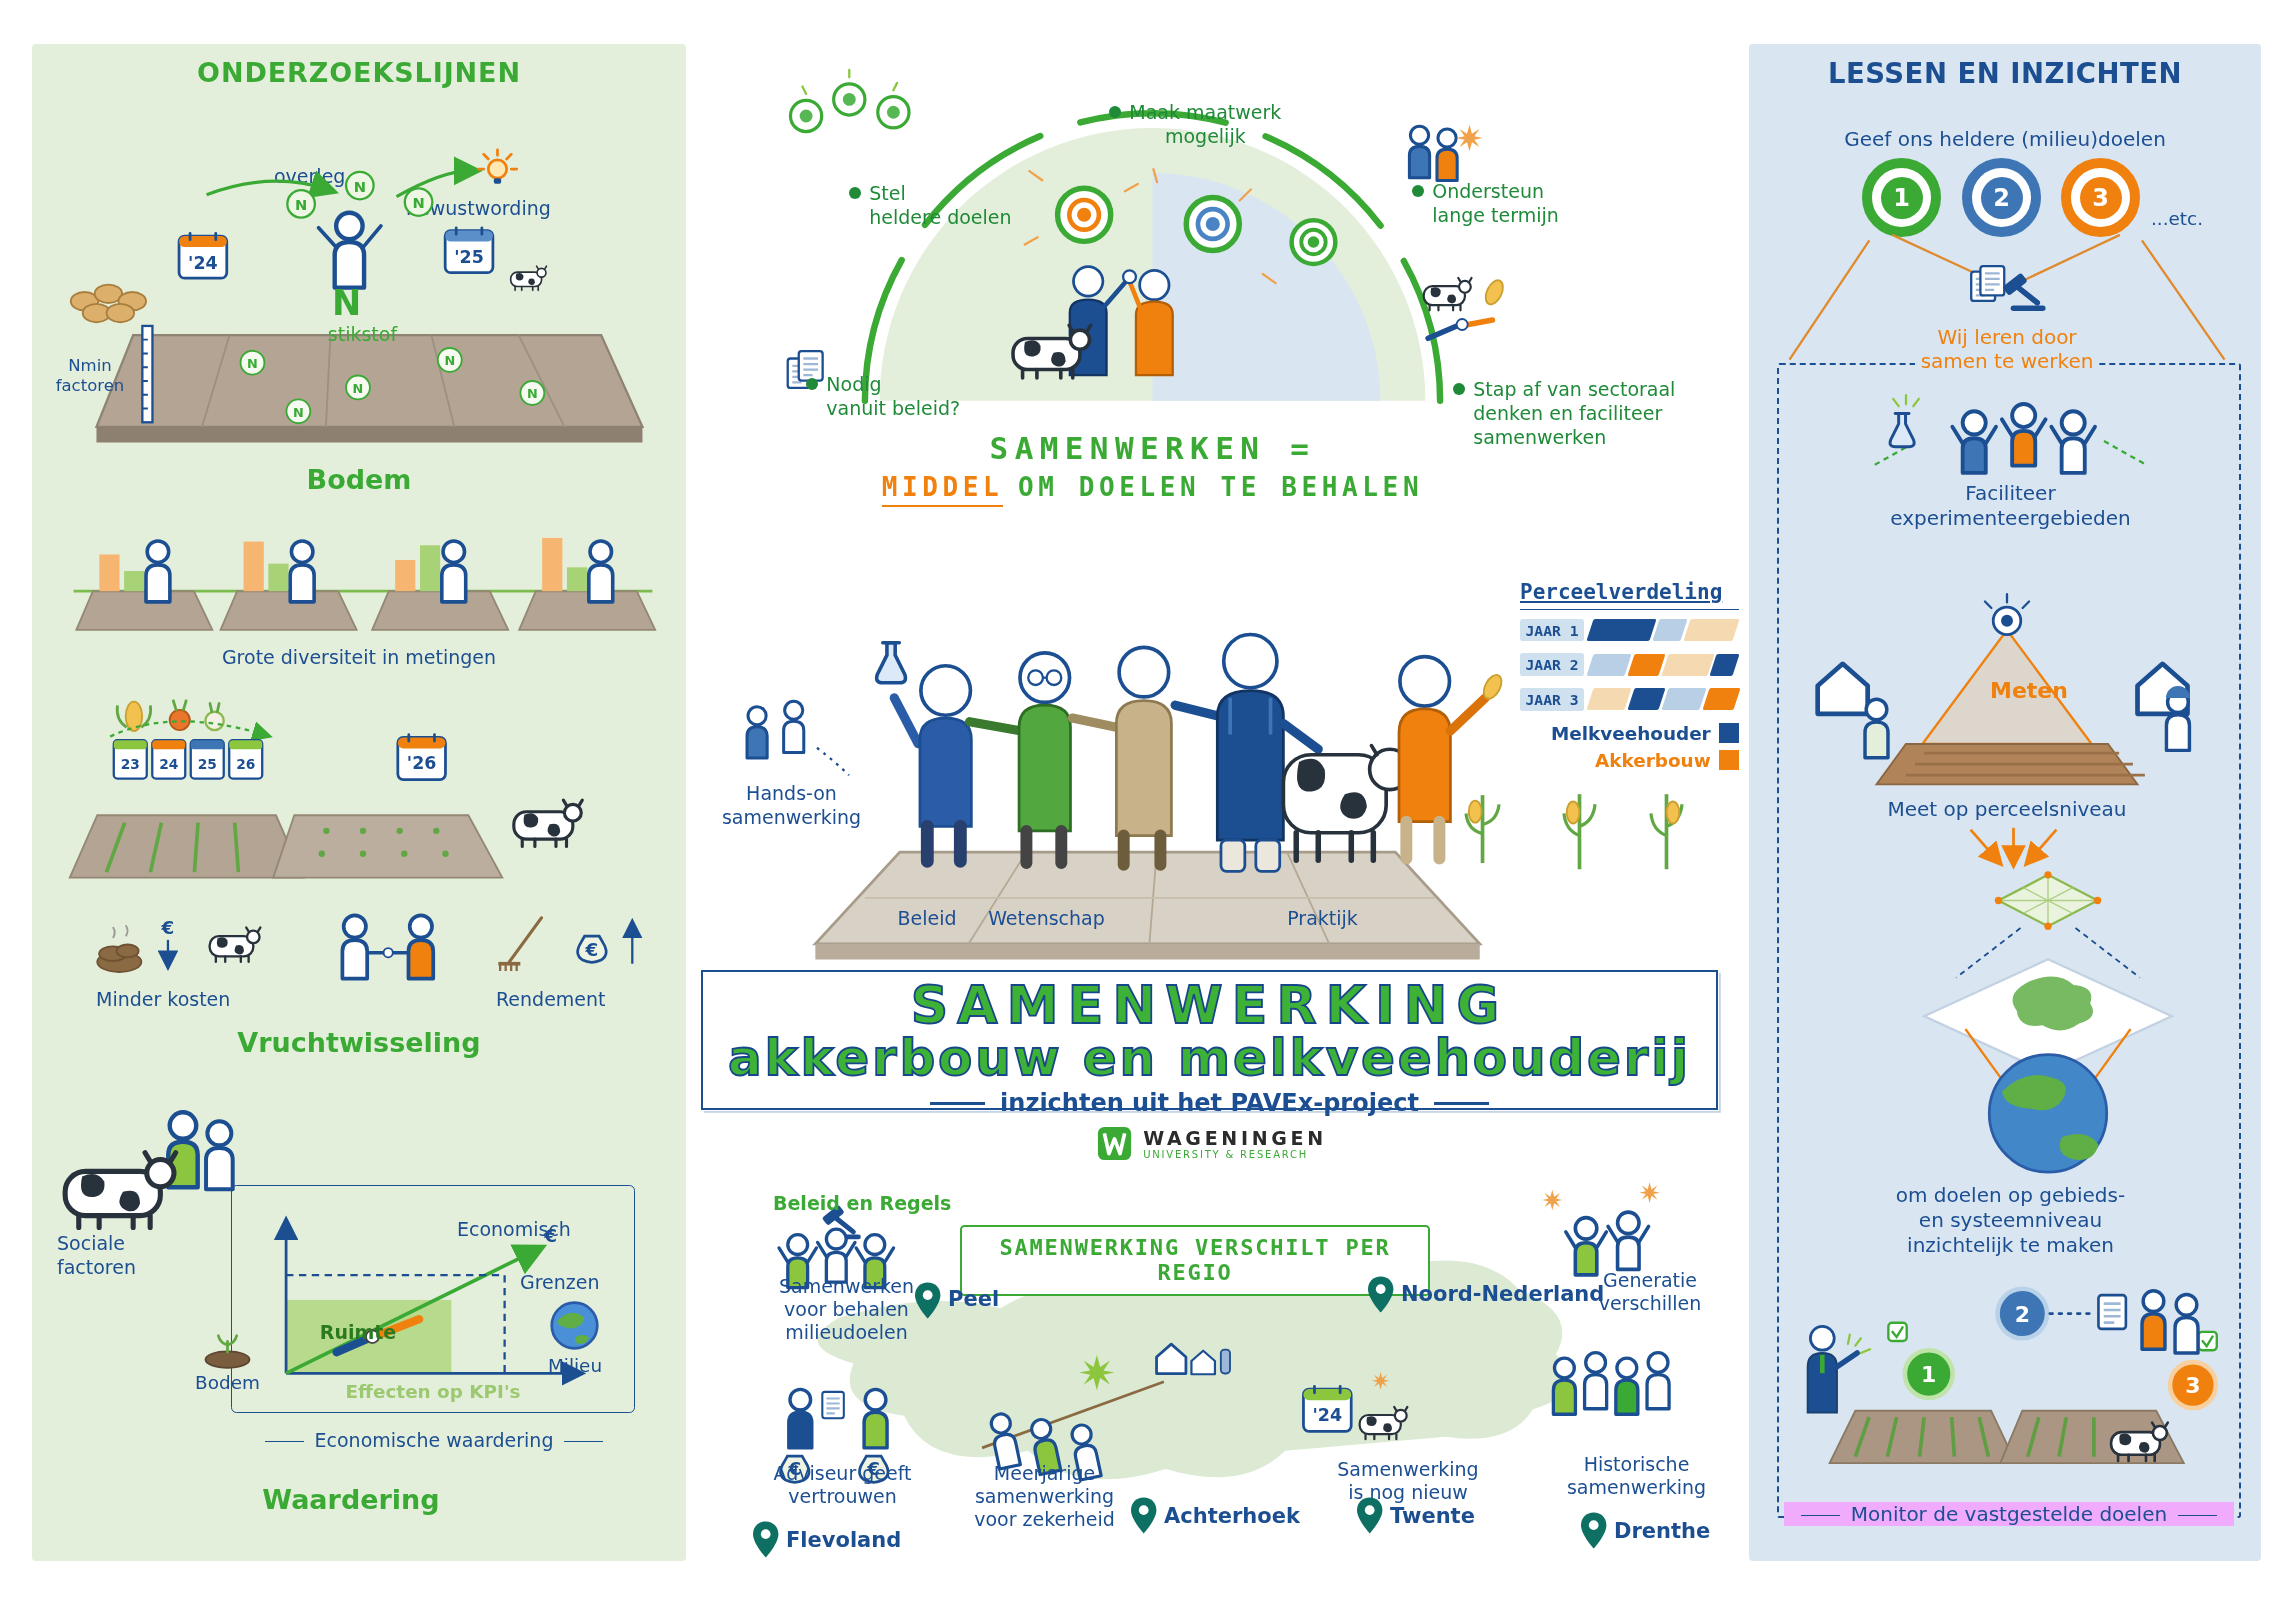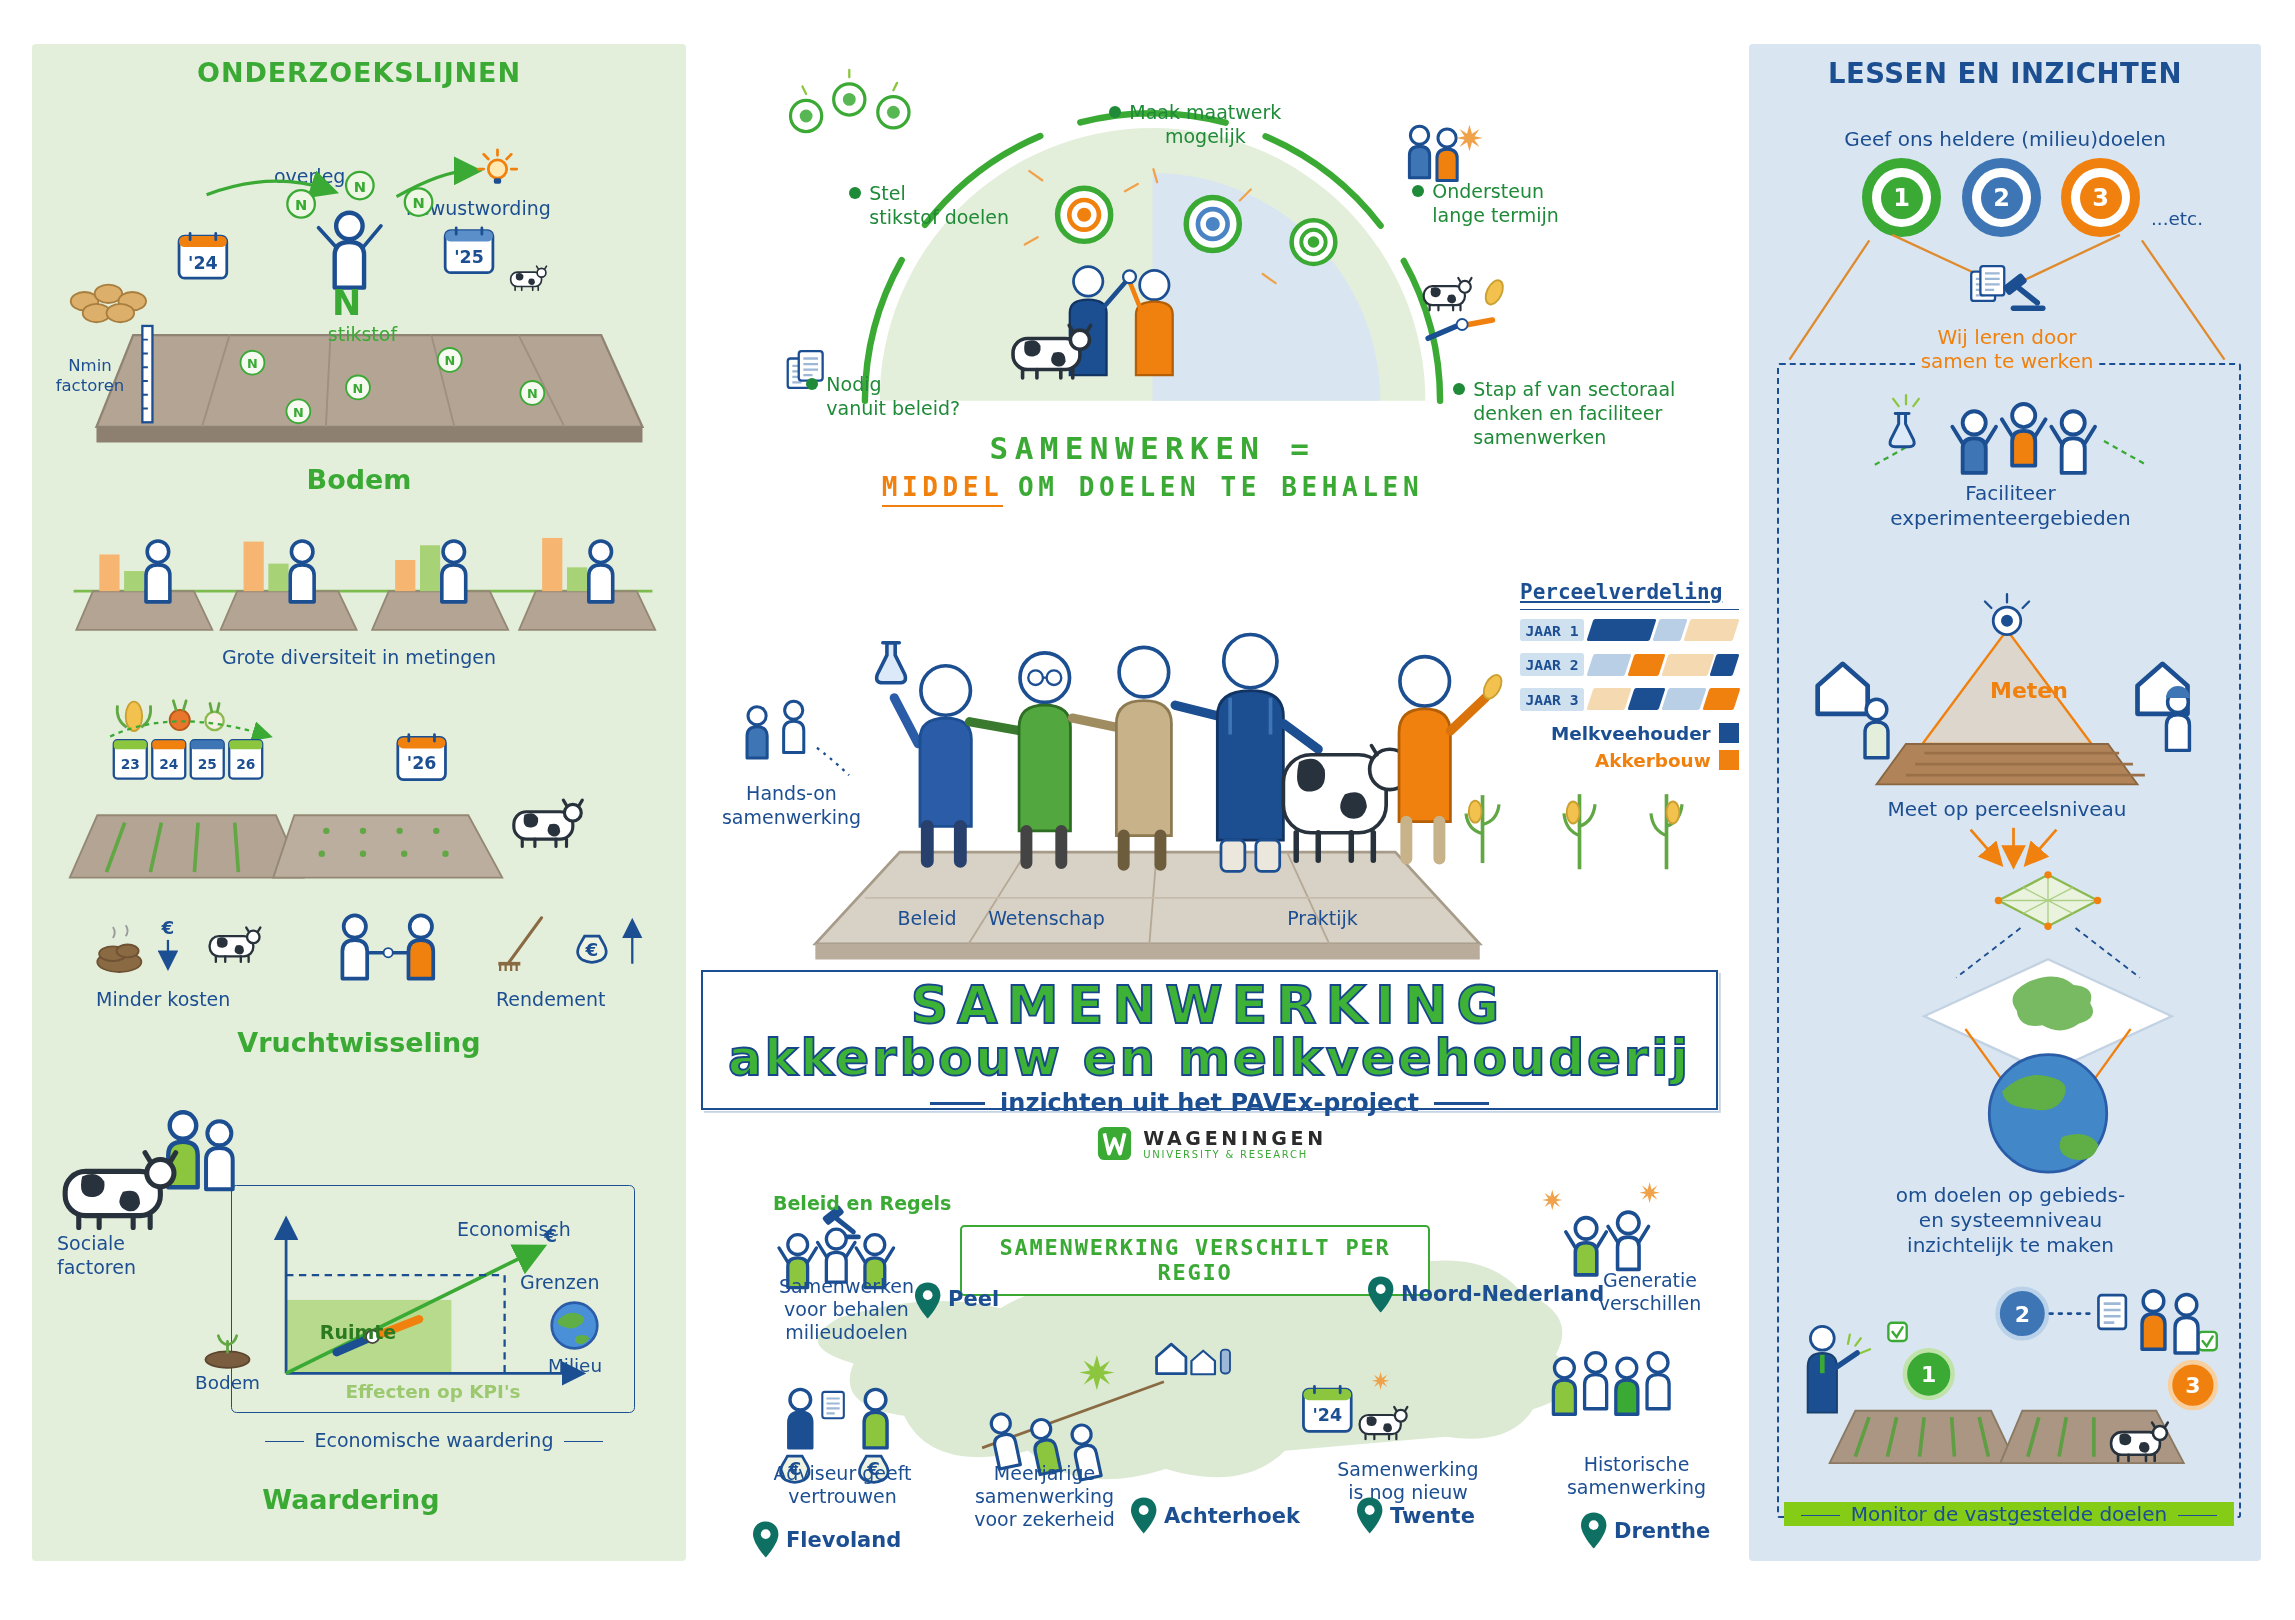--- a/index.html
+++ b/index.html
@@ -383,21 +383,21 @@
       <use href="#g-cow" transform="translate(-28,-38) scale(0.8)"></use>
       <ellipse cx="52" cy="-20" rx="8" ry="14" fill="#f2c14e" stroke="#caa030" stroke-width="2" transform="rotate(25 52 -20)"></ellipse>
       <path d="M-20,30 L15,15" stroke="#1c4e92" stroke-width="6" stroke-linecap="round"></path>
       <path d="M50,10 L18,16" stroke="#f0810f" stroke-width="6" stroke-linecap="round"></path>
       <circle cx="17" cy="15" r="6" fill="#fff" stroke="#1c4e92" stroke-width="2"></circle>
     </g>
   </svg>
   <div class="abs bullet" style="left:849px;top:182px">
         <span class="dot"></span>
         <span class="pre">Stel
-stikstof doelen</span>
+heldere doelen</span>
       </div>
   <div class="abs bullet" style="left:1109px;top:101px">
         <span class="dot"></span>
         <span class="pre ctr">Maak maatwerk
 mogelijk</span>
       </div>
   <div class="abs bullet" style="left:1412px;top:180px">
         <span class="dot"></span>
         <span class="pre">Ondersteun
 lange termijn</span>
@@ -780,17 +780,17 @@
         </g>
     <use href="#g-check" transform="translate(106,52)"></use>
     <use href="#g-check" transform="translate(444,62)"></use>
     <path d="M282,42 H330" stroke="#1c4e92" stroke-width="3" stroke-dasharray="3 7" stroke-linecap="round"></path>
     <use href="#g-doc" transform="translate(335,22) scale(1.15)"></use>
     <g transform="translate(375,16)">
       <use href="#g-person" transform="scale(1.25)" style="color:#f0810f"></use>
       <use href="#g-person" transform="translate(36,4) scale(1.25)" style="color:#fff"></use>
     </g>
   </svg>
-  <div class="abs ctr" style="left:1777px;top:1502px;width:464px;z-index:2"><span class="lbl flanked" style="background:#84cc16;font-size:20px;padding:0 5.5px">Monitor de vastgestelde doelen</span></div>
+  <div class="abs ctr" style="left:1777px;top:1502px;width:464px;z-index:2"><span class="lbl flanked" style="background:#f0abfc;font-size:20px;padding:0 5.5px">Monitor de vastgestelde doelen</span></div>
 </section>
 
 </div>
 
 
 </body></html>

